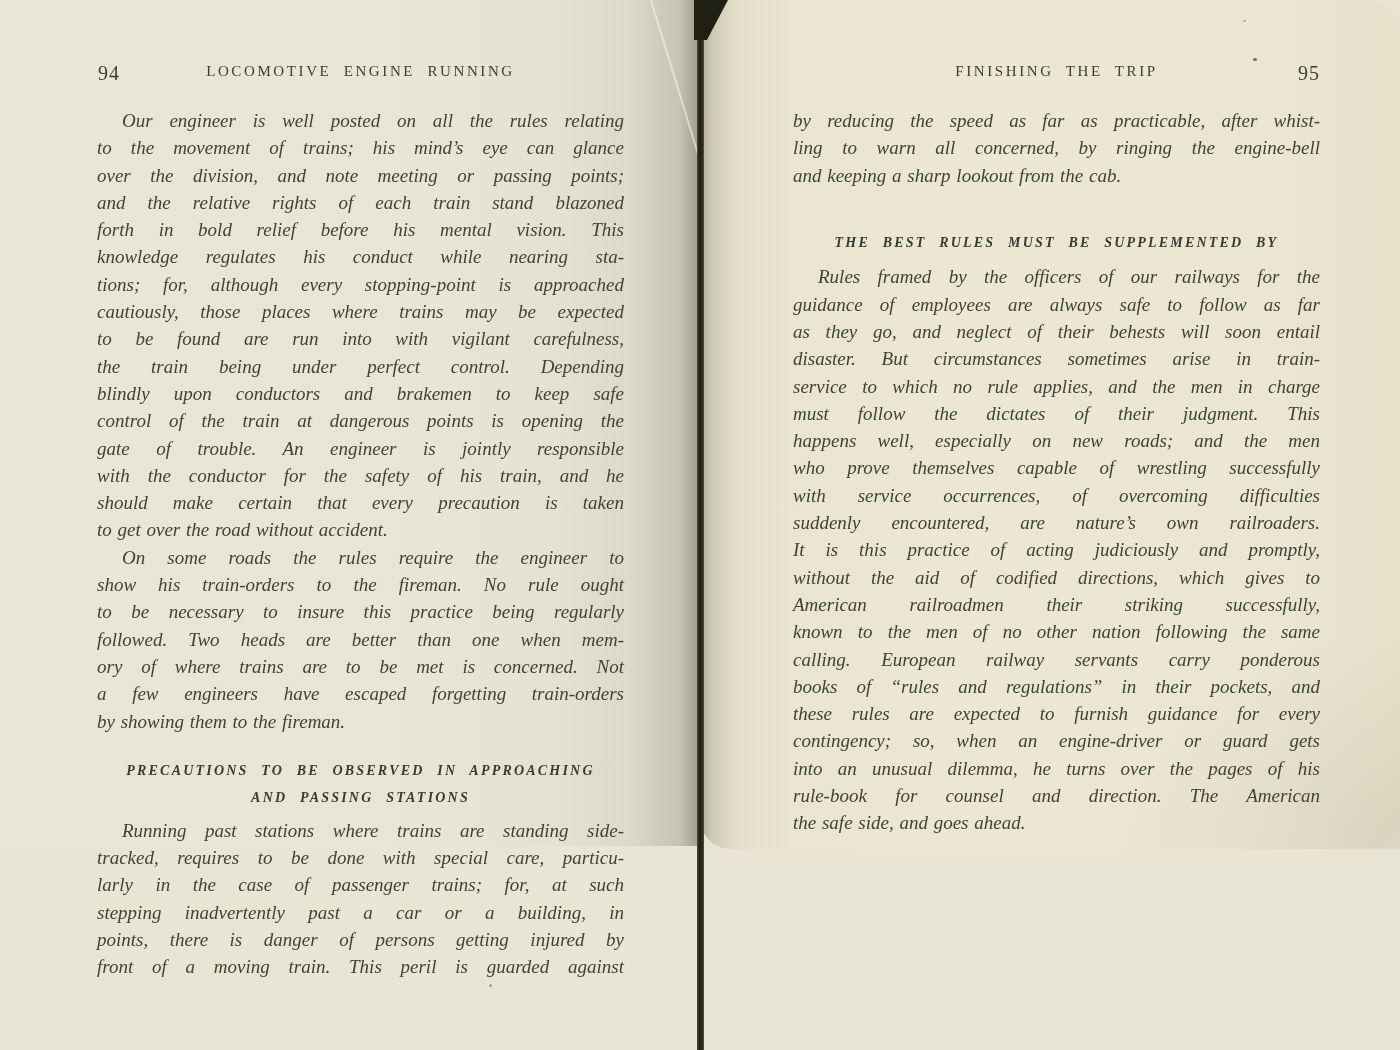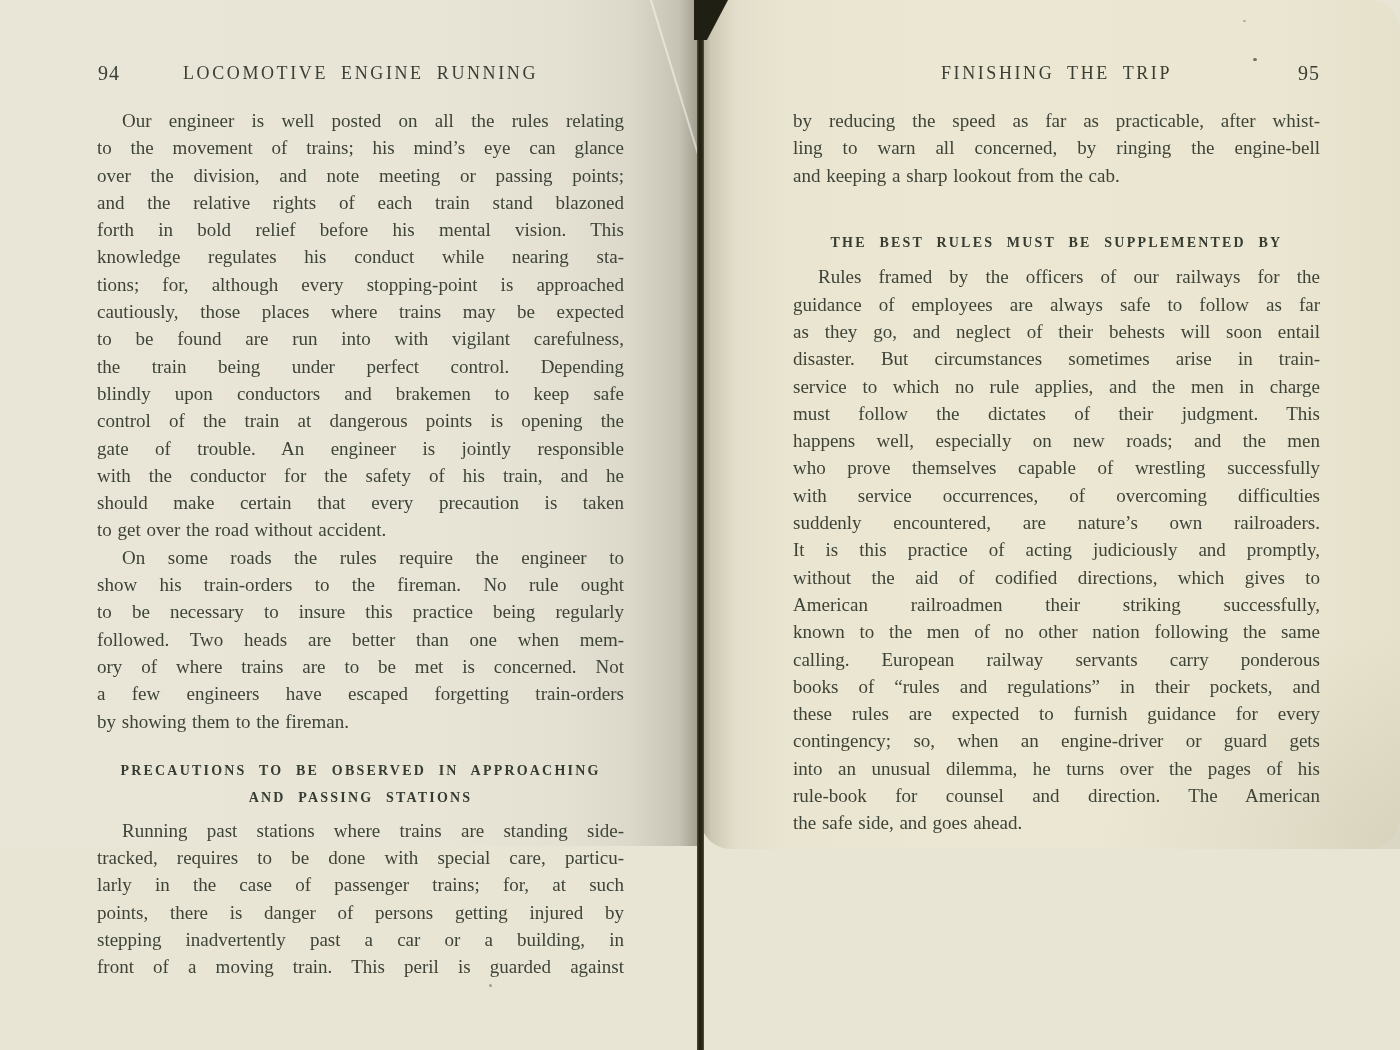--- a/index.html
+++ b/index.html
@@ -51,30 +51,30 @@
 
   
   .page-number {
     position: absolute; top: 62px;
     font-size: 20px; color: #3a3f35; letter-spacing: 1px;
   }
   .pn-left { left: 98px; }
   .pn-right { left: 93px; top: 62px; width: 527px; text-align: right; }
   .running-head {
     position: absolute; top: 63px; width: 527px; text-align: center;
-    font-size: 18px; color: #3a3f35;
+    font-size: 15px; color: #3a3f35;
     letter-spacing: 2.6px; word-spacing: 6px;
   }
   .rh-left  { left: 97px; }
   .rh-right { left: 93px; }
 
   
   .text-block {
     position: absolute; top: 107px; width: 527px;
-    color: #3e4338; font-size: 19px;
+    color: #3e4338; font-size: 19px; font-style: italic;
   }
   .tb-left  { left: 97px; }
   .tb-right { left: 93px; }
   .para { margin: 0; }
   .line {
     line-height: 27.3px; height: 27.3px;
     text-align: justify; text-align-last: justify;
     word-spacing: 1px;
   }
   .line.end { text-align-last: left; }
@@ -125,22 +125,22 @@
           <div class="line end">by showing them to the fireman.</div>
         </div>
         <div class="section-heading">
           <div class="heading-line">PRECAUTIONS  TO  BE  OBSERVED  IN  APPROACHING</div>
           <div class="heading-line">AND  PASSING  STATIONS</div>
         </div>
         <div class="para">
           <div class="line indent">Running past stations where trains are standing side-</div>
           <div class="line">tracked, requires to be done with special care, particu-</div>
           <div class="line">larly in the case of passenger trains;  for, at such</div>
+          <div class="line">stepping inadvertently past a car or a building, in</div>
           <div class="line">points, there is danger of persons getting injured by</div>
-          <div class="line">stepping inadvertently past a car or a building, in</div>
           <div class="line">front of a moving train.  This peril is guarded against</div>
         </div>
       </div>
   </div>
 
   <div class="page-right">
     <div class="corner-shade"></div>
     <div class="running-head rh-right">FINISHING THE TRIP</div>
     <div class="page-number pn-right">95</div>
     <div class="text-block tb-right" id="right-blocks">

